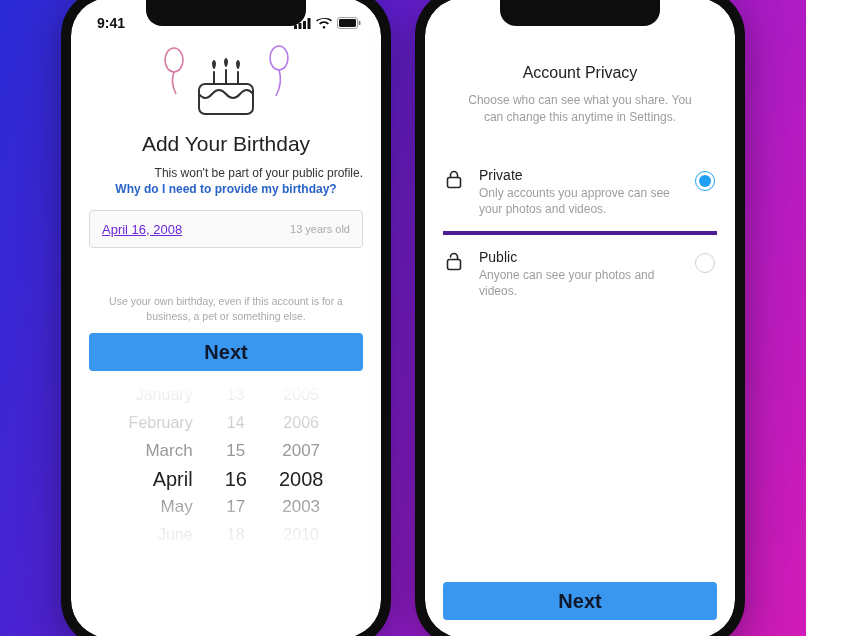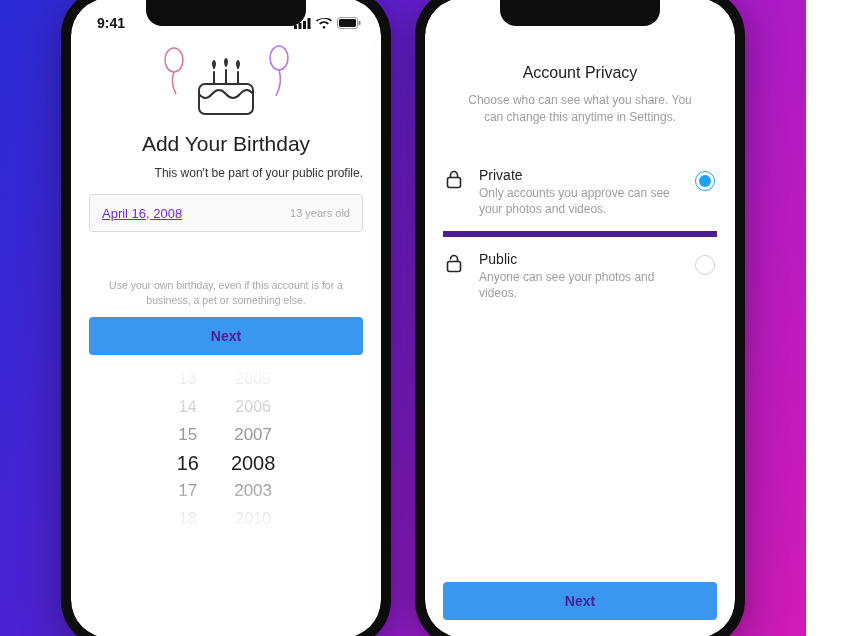--- a/index.html
+++ b/index.html
@@ -57,22 +57,22 @@
   .date-field {
     margin-top:14px; height:38px; border:1px solid #d9d9d9; border-radius:4px;
     background:#fafafa;
     display:flex; align-items:center; justify-content:space-between;
     padding:0 12px; font-size:13px;
   }
   .date-field .val { color:#6d28d9;text-decoration:underline; }
   .date-field .age { color:#aaa; font-size:11px; }
   .hint { font-size:10.5px; color:#a9a9a9; text-align:center; margin-top: 46px; line-height:1.4; padding: 0 4px; }
   .btn-primary {
-    margin-top:10px; height:38px; background:#3a97f0; color:#4c1d95; border:none;
-    border-radius:4px; font-size:14px; font-weight:600; cursor:pointer;
+    margin-top:10px; height:38px; background:#3a97f0; color:#0f172a; border:none;
+    border-radius:4px; font-size:20px; font-weight:600; cursor:pointer;
     display:flex; align-items:center; justify-content:center; width:100%;
   }
 
   
   .picker {
     margin-top:10px; height:170px; position:relative;
     display:flex; justify-content:center; gap:32px;
     overflow:hidden;
     -webkit-mask-image: linear-gradient(to bottom, transparent 0%, #000 30%, #000 70%, transparent 100%);
             mask-image: linear-gradient(to bottom, transparent 0%, #000 30%, #000 70%, transparent 100%);
@@ -83,21 +83,21 @@
   .picker .row.near { color:#999; font-size:17px; }
   .picker .row.sel { color:#222; font-size:20px; font-weight:500; }
   .picker .col.months .row { text-align:right; }
 
   
   .priv-title { font-size:16px; font-weight:400; color:#222; text-align:center; margin-top:20px; }
   .priv-sub   { font-size:12px; color:#9e9e9e; text-align:center; margin-top:10px; padding:0 18px; line-height:1.45; }
   .options { margin-top:26px; display:flex; flex-direction:column; }
   .option {
     display:flex; align-items:flex-start; padding:14px 2px; gap:14px;
-    border-bottom:6px solid #4c1d95; cursor:pointer;
+    border-bottom:4px solid #4c1d95; cursor:pointer;
   }
   .option:last-child { border-bottom:none; }
   .opt-icon { width:20px; flex:0 0 20px; color:#262626; margin-top:2px; }
   .opt-text { flex:1; }
   .opt-title { font-size:14px; color:#222; }
   .opt-desc  { font-size:12px; color:#9e9e9e; margin-top:2px; line-height:1.35; }
   .radio {
     width:20px; height:20px; border-radius:50%; border:1.5px solid #cfcfcf;
     flex:0 0 20px; margin-top:4px; position:relative;
   }
@@ -157,33 +157,43 @@
 
               <path d="M58 24 q2 -5 0 -7 q-2 2 0 7z" fill="#333"></path>
               <path d="M70 22 q2 -5 0 -7 q-2 2 0 7z" fill="#333"></path>
               <path d="M82 24 q2 -5 0 -7 q-2 2 0 7z" fill="#333"></path>
             </g>
           </svg>
         </div>
 
         <h1 class="title">Add Your Birthday</h1>
         <div class="sub1">This won't be part of your public profile.</div>
+        <div class="link">Why do I need to provide my birthday?</div>
 
         <div class="date-field">
           <span class="val">April 16, 2008</span>
           <span class="age">13 years old</span>
         </div>
 
         <div class="hint">Use your own birthday, even if this account is for a business, a pet or something else.</div>
 
         <button class="btn-primary">
           <span>Next</span>
         </button>
 
         <div class="picker">
+          <div class="col months">
+            <div class="row">January</div>
+            <div class="row">February</div>
+            <div class="row near">March</div>
+            <div class="row sel">April</div>
+            <div class="row near">May</div>
+            <div class="row">June</div>
+            <div class="row">July</div>
+          </div>
           <div class="col">
             <div class="row">13</div>
             <div class="row">14</div>
             <div class="row near">15</div>
             <div class="row sel">16</div>
             <div class="row near">17</div>
             <div class="row">18</div>
             <div class="row">19</div>
           </div>
           <div class="col">

